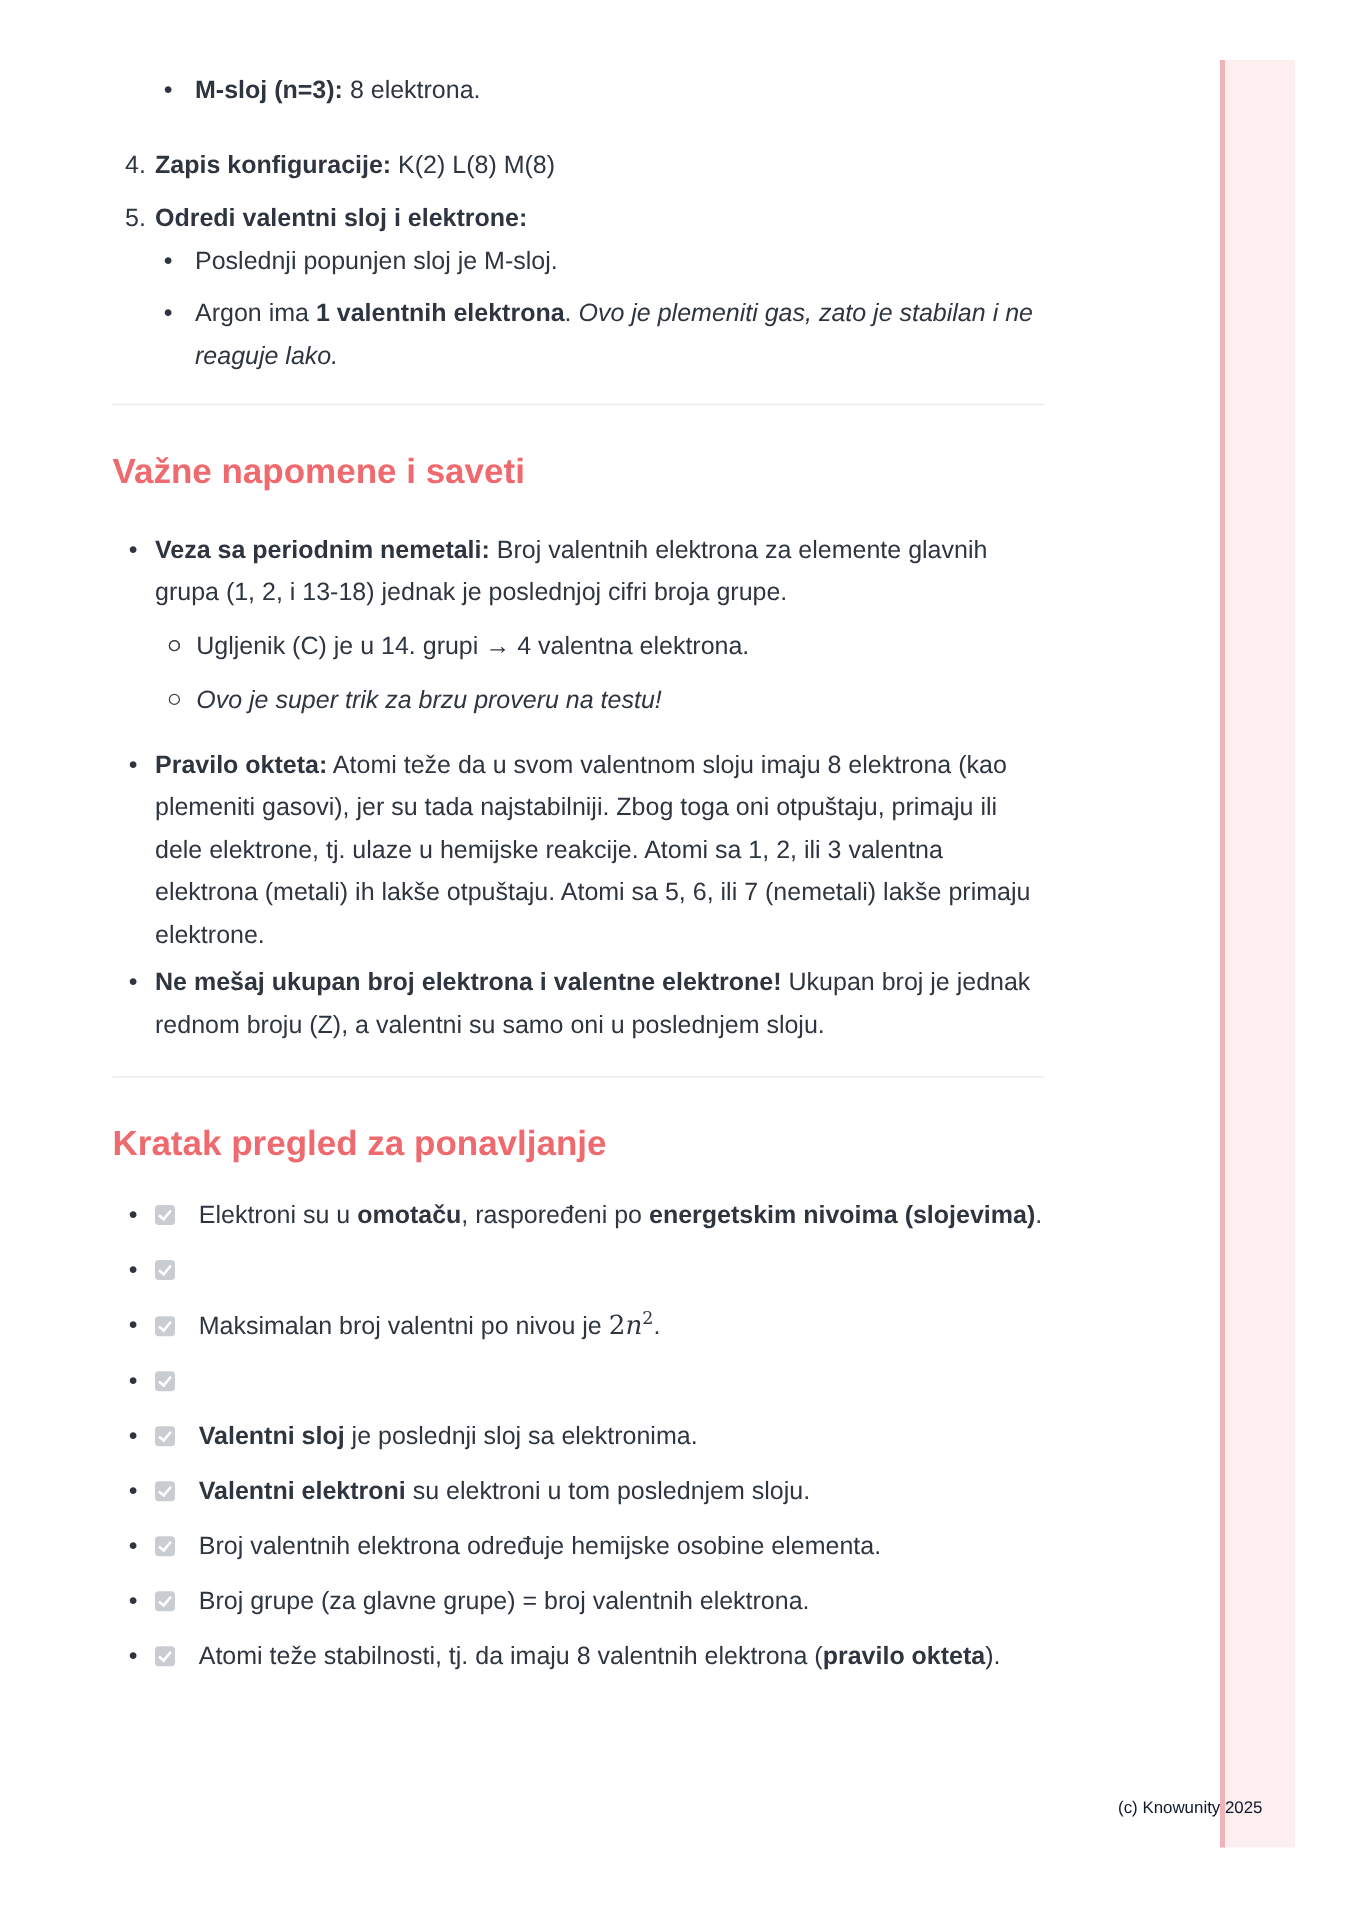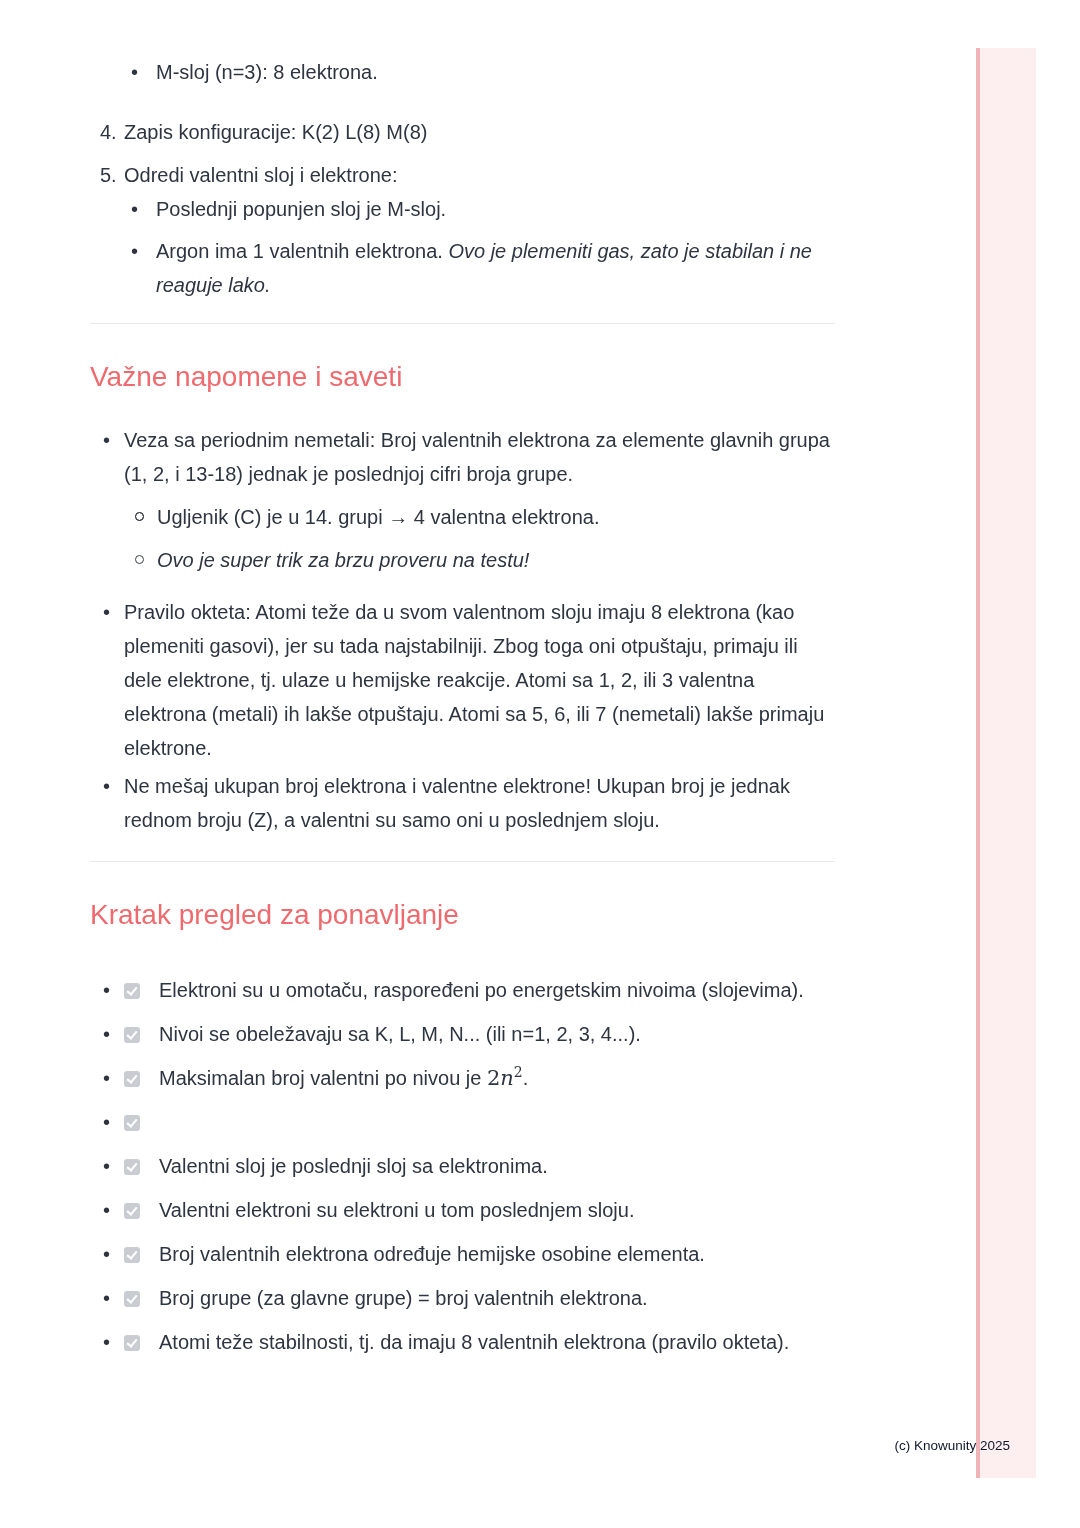--- a/index.html
+++ b/index.html
@@ -7,21 +7,21 @@
     width:1080px; height:1528px; position:relative; overflow:hidden;
     background:#ffffff;
     font-family:"Liberation Sans", sans-serif;
   }
   .doc {
     position:absolute; left:90px; top:55px; width:745px;
     color:#2e3540; font-size:20px; line-height:34px;
   }
   ul,ol { list-style:none; margin:0; padding:0; }
   li { position:relative; }
-  .b { font-weight:400; }
+  .b { font-weight:700; }
   .i { font-style:italic; }
   .dot {
     position:absolute; top:0; line-height:34px; color:#2e3540; font-size:20px;
   }
   
   .sub1 > li { padding-left:66px; margin-bottom:26px; }
   .sub1 .dot { left:41px; }
   
   .numlist > li { padding-left:34px; margin-bottom:9px; }
   .numlist > li:last-child { margin-bottom:0; }
@@ -41,23 +41,23 @@
   .circlist > li:last-child { margin-bottom:0; }
   .ring {
     position:absolute; left:45px; top:12px; width:7px; height:7px;
     border:1.5px solid #3a4049; border-radius:50%;
   }
   .divider { height:1px; background:#e7e8ea; }
   .d1 { margin:21px 0 36px 0; }
   .d2 { margin:24px 0 36px 0; }
   h2 {
     margin:0 0 30px 0; color:#ef6a6e; font-size:28px; line-height:33px;
-    font-weight:400;
+    font-weight:700;
   }
-  h2.h2b { margin-bottom:42px; }
+  h2.h2b { margin-bottom:24px; }
   
   .checklist > li { padding-left:34px; margin-bottom:10px; }
   .checklist > li:last-child { margin-bottom:0; }
   .checklist .dot { left:13px; }
   .checkbox {
     display:inline-block; width:16px; height:16px; background:#c9cdd2;
     border-radius:3px; margin-right:19px; vertical-align:-2px; position:relative;
   }
   .checkbox::after {
     content:""; position:absolute; left:5px; top:2px; width:4px; height:8px;
@@ -149,21 +149,21 @@
 
   <div class="divider d2"></div>
 
   <h2 class="h2b">Kratak pregled za ponavljanje</h2>
 
   <ul class="checklist">
     <li>
       <span class="dot">•</span><span class="checkbox"></span><span>Elektroni su u </span><span class="b">omotaču</span><span>, raspoređeni po </span><span class="b">energetskim nivoima (slojevima)</span><span>.</span>
     </li>
     <li>
-      <span class="dot">•</span><span class="checkbox"></span><span>Nivoi se obeležavaju sa K, L, M, N... (ili n=1, 2, 3, 4...).</span>
+      <span class="dot">•</span><span class="checkbox"></span>
     </li>
     <li>
       <span class="dot">•</span><span class="checkbox"></span><span>Maksimalan broj valentni po nivou je </span><span class="mth">2</span><span class="mth mvar">n</span><span class="msup">2</span><span>.</span>
     </li>
     <li>
       <span class="dot">•</span><span class="checkbox"></span>
     </li>
     <li>
       <span class="dot">•</span><span class="checkbox"></span><span class="b">Valentni sloj</span><span> je poslednji sloj sa elektronima.</span>
     </li>

